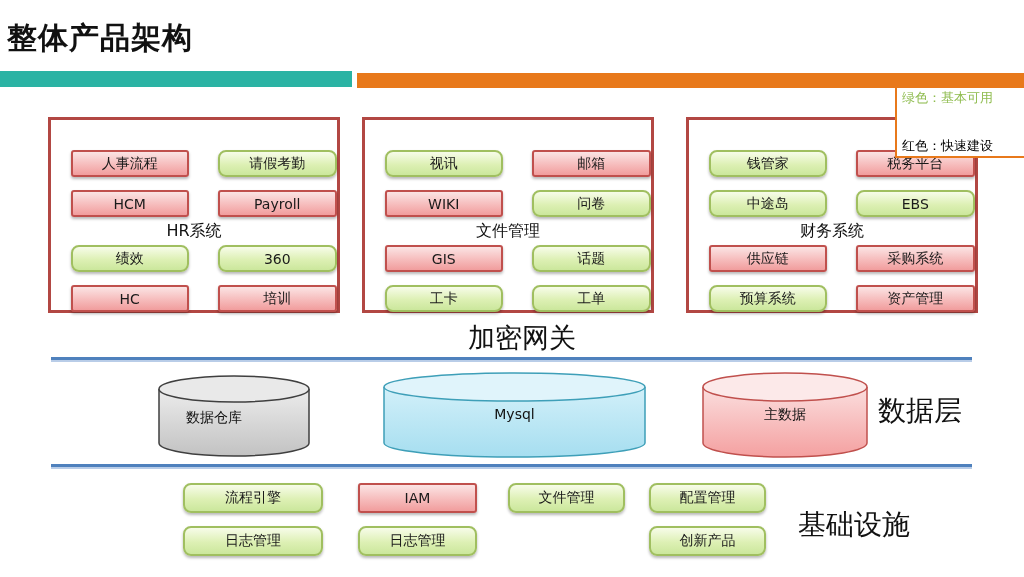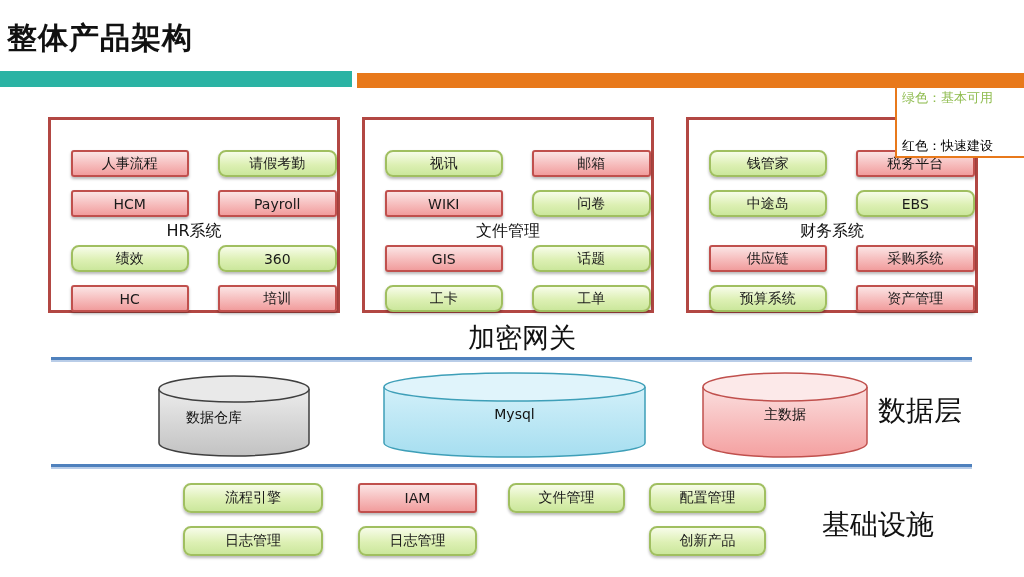--- a/index.html
+++ b/index.html
@@ -47,21 +47,21 @@
   .hline.bottom { top:464px; }
 
   .cyl-wrap { position:absolute; }
   .cyl-wrap.gray { left:138px; top:375px; width:152px; height:82px;padding-left:20px; }
   .cyl-wrap.blue { left:383px; top:372px; width:263px; height:86px; }
   .cyl-wrap.pink { left:702px; top:372px; width:166px; height:86px;text-decoration:underline; }
   .cyl-label { position:absolute; left:0; right:0; top:34px; text-align:center; font-size:14px; }
 
   .layer-label { position:absolute; font-size:28px; }
   .layer-label.data  { left:878px; top:392px; }
-  .layer-label.infra { left:822px; top:506px;font-family:Liberation Serif, serif; }
+  .layer-label.infra { left:798px; top:506px;font-family:Liberation Serif, serif; }
 
   .infra-col { position:absolute; top:483px; display:flex; flex-direction:column; gap:13px; }
   .infra-col .chip { height:30px; width:100%; }
   .infra-col.c1 { left:183px; width:140px; }
   .infra-col.c2 { left:358px; width:119px; }
   .infra-col.c3 { left:508px; width:117px; }
   .infra-col.c4 { left:649px; width:117px; }
 </style>
 </head>
 <body>

